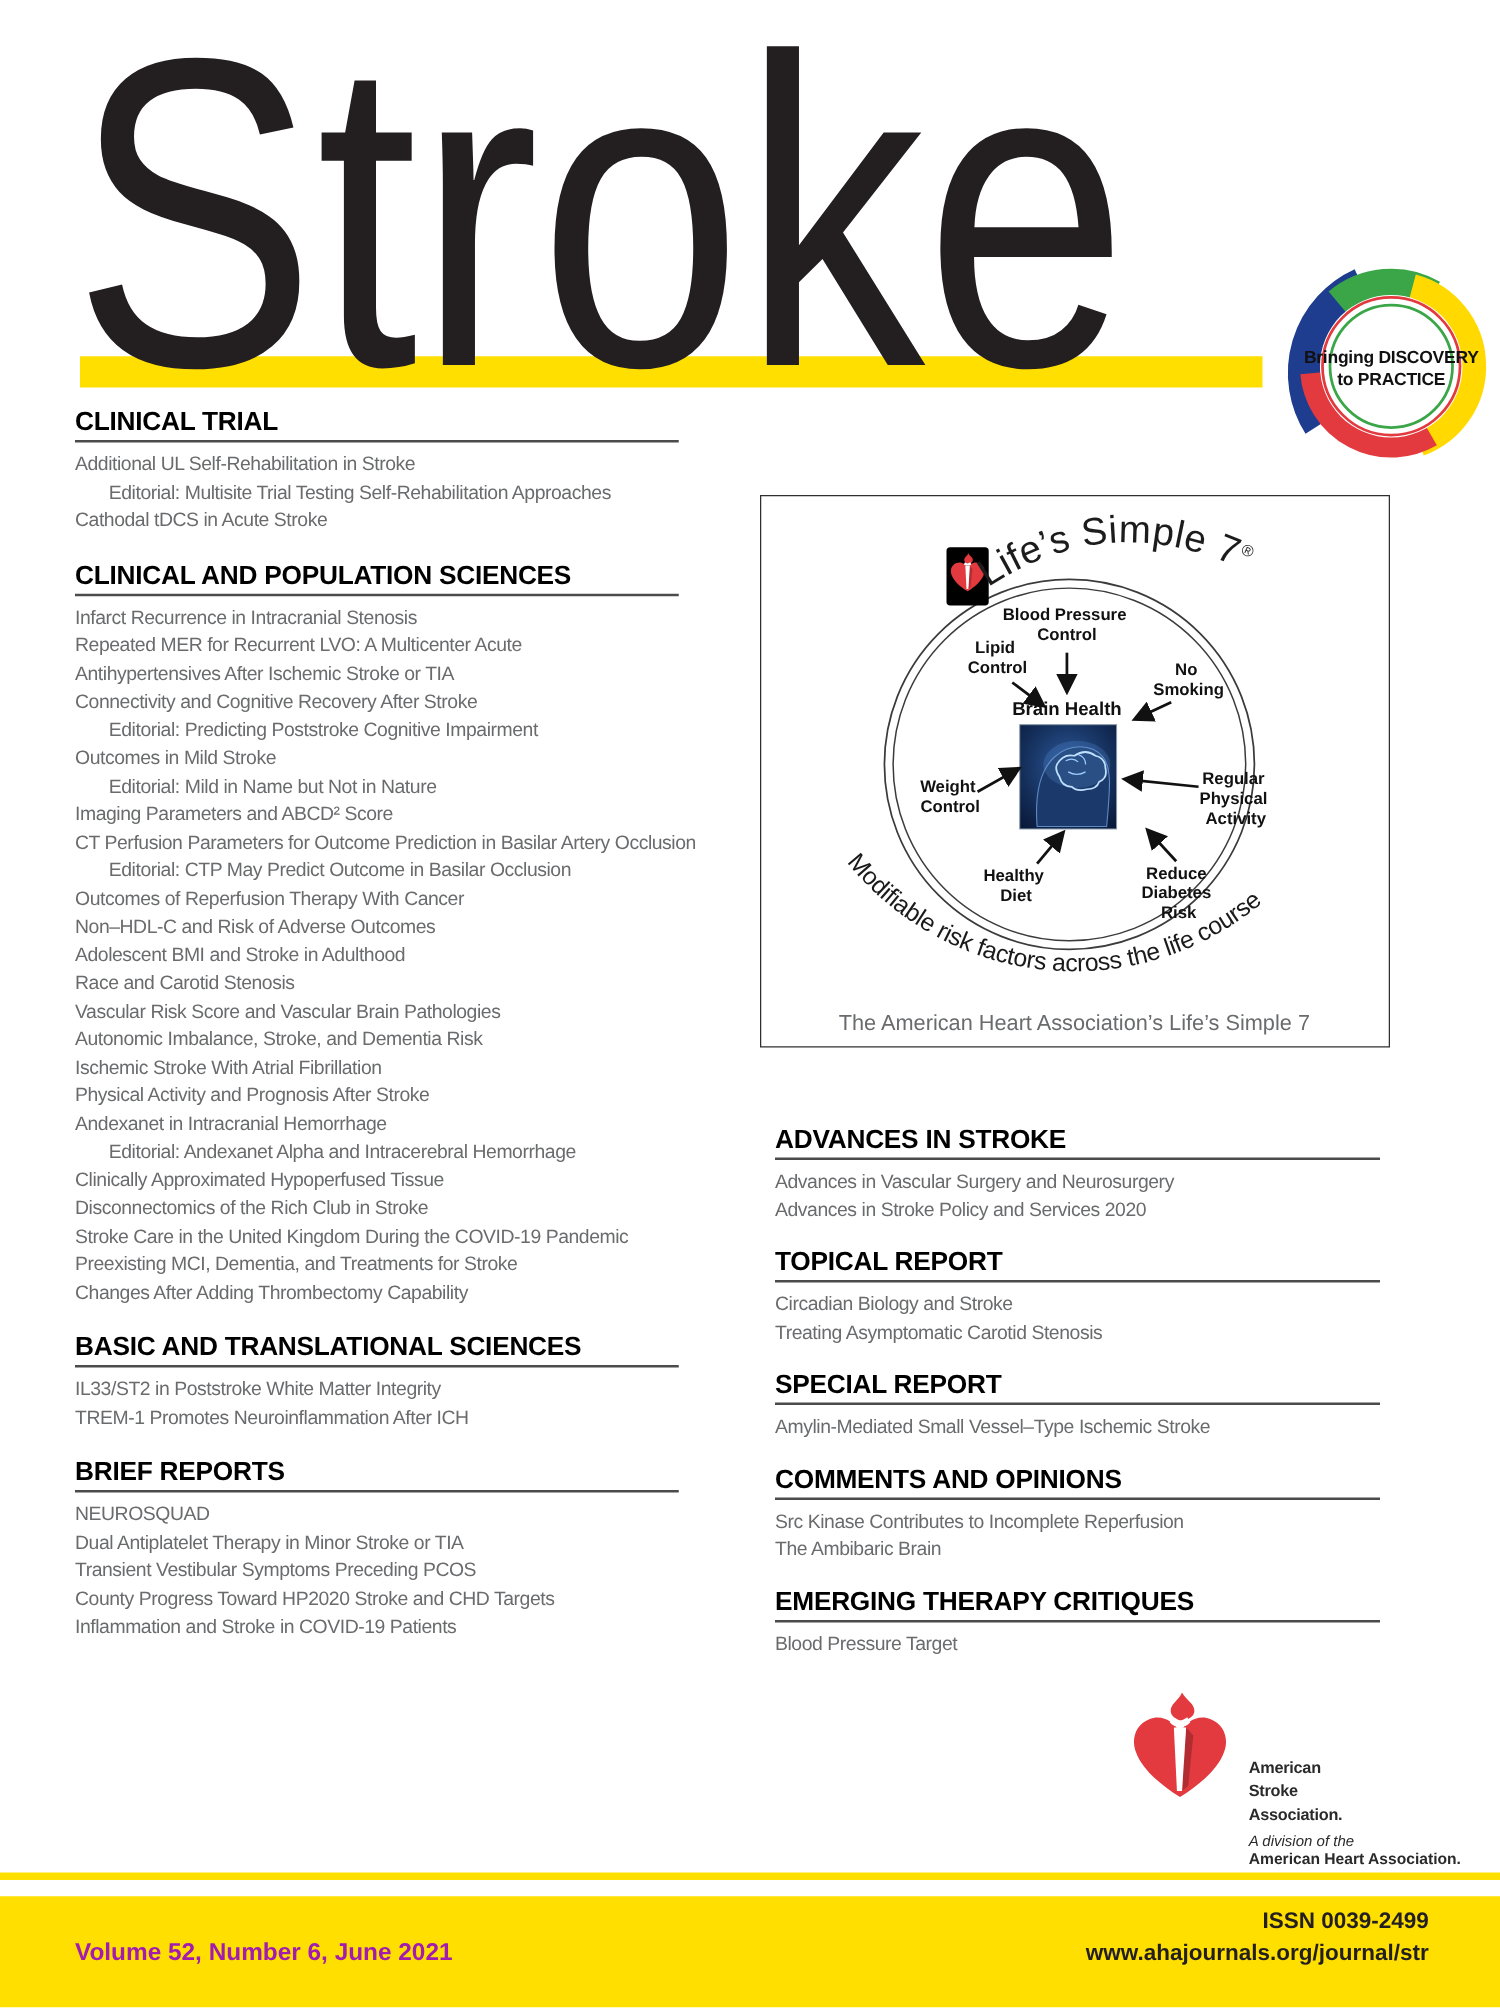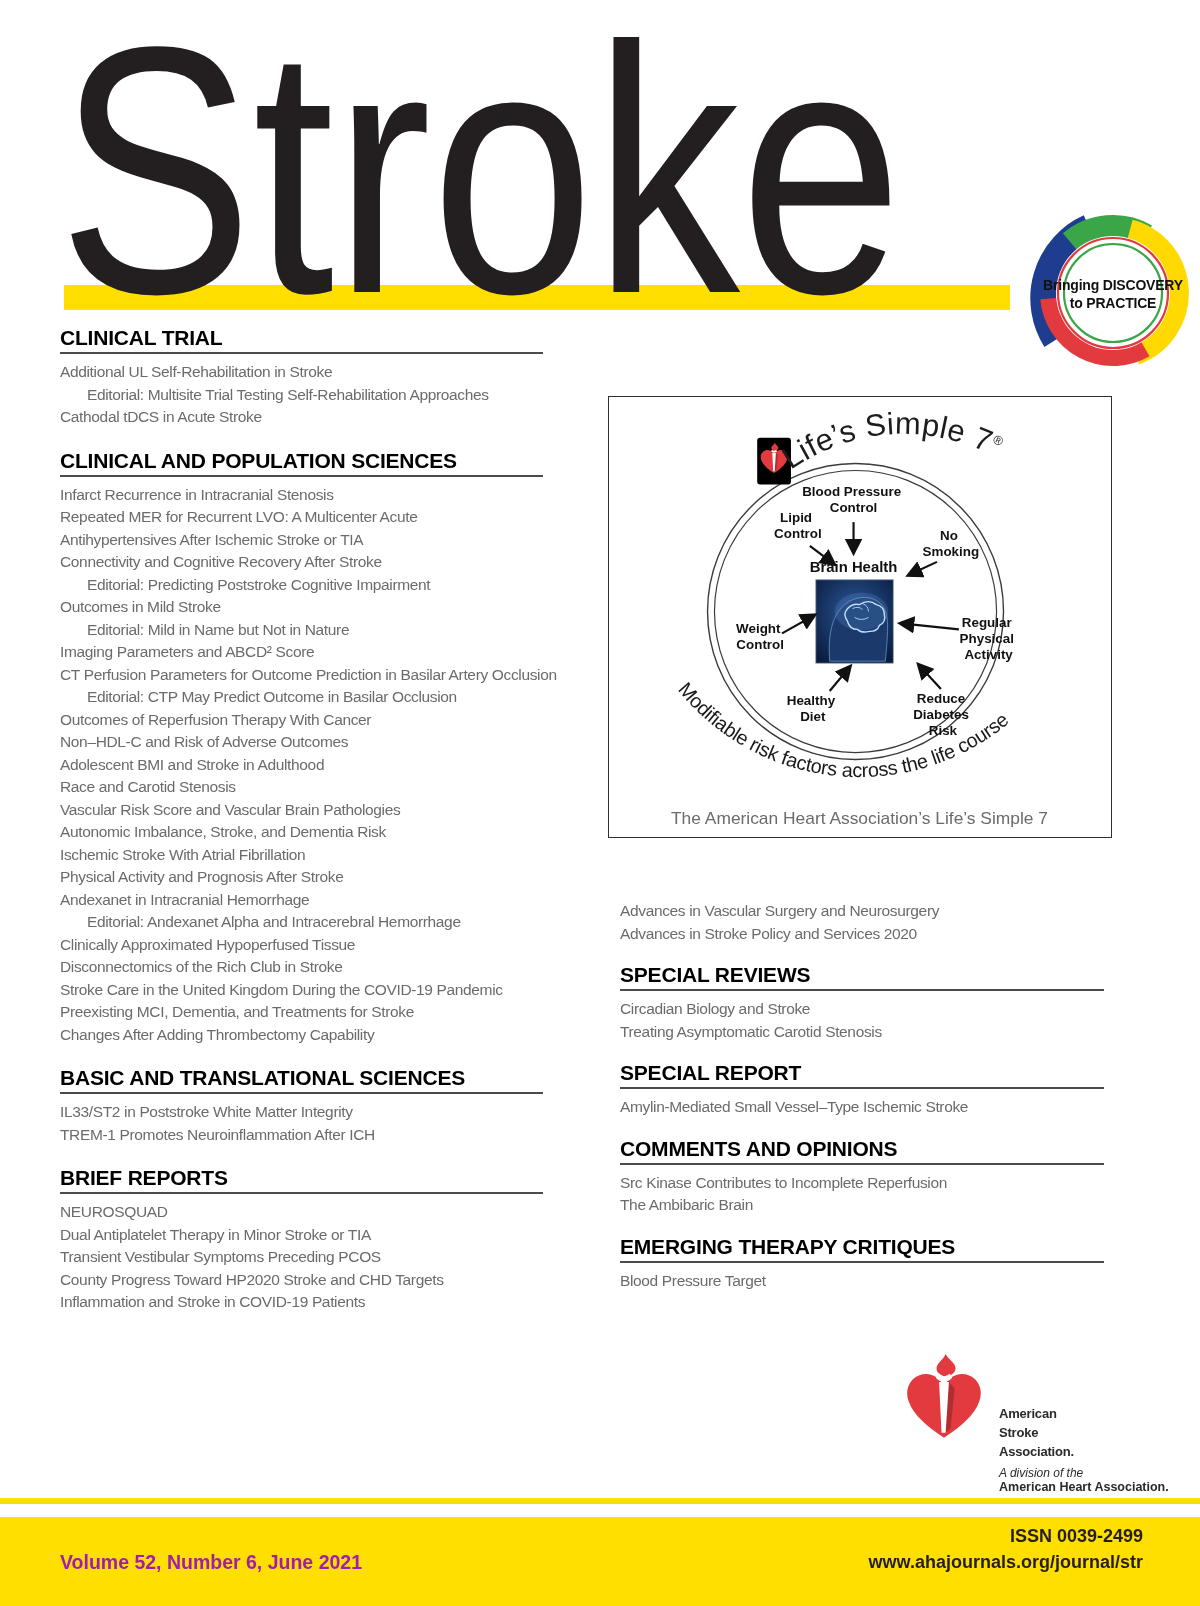--- a/index.html
+++ b/index.html
@@ -136,27 +136,28 @@
         <div class="article">Dual Antiplatelet Therapy in Minor Stroke or TIA</div>
         <div class="article">Transient Vestibular Symptoms Preceding PCOS</div>
         <div class="article">County Progress Toward HP2020 Stroke and CHD Targets</div>
         <div class="article">Inflammation and Stroke in COVID-19 Patients</div>
       </div>
   </div>
 </div>
 
 <div class="col col-right">
   <div class="sec">
+    <h2 class="sec-heading">ADVANCES IN STROKE</h2>
     <div class="articles">
         <div class="article">Advances in Vascular Surgery and Neurosurgery</div>
         <div class="article">Advances in Stroke Policy and Services 2020</div>
       </div>
   </div>
   <div class="sec">
-    <h2 class="sec-heading">SPECIAL REVIEWS</h2>
+    <h2 class="sec-heading">TOPICAL REPORT</h2>
     <div class="articles">
         <div class="article">Circadian Biology and Stroke</div>
         <div class="article">Treating Asymptomatic Carotid Stenosis</div>
       </div>
   </div>
   <div class="sec">
     <h2 class="sec-heading">SPECIAL REPORT</h2>
     <div class="articles">
         <div class="article">Amylin-Mediated Small Vessel–Type Ischemic Stroke</div>
       </div>

